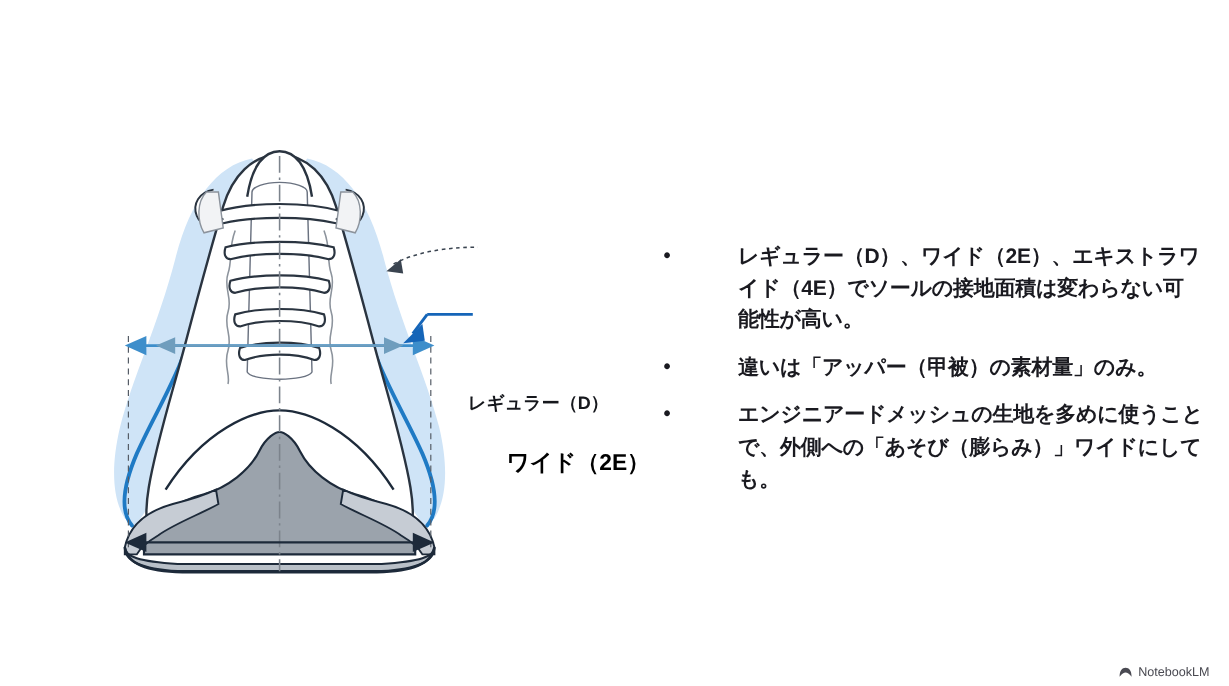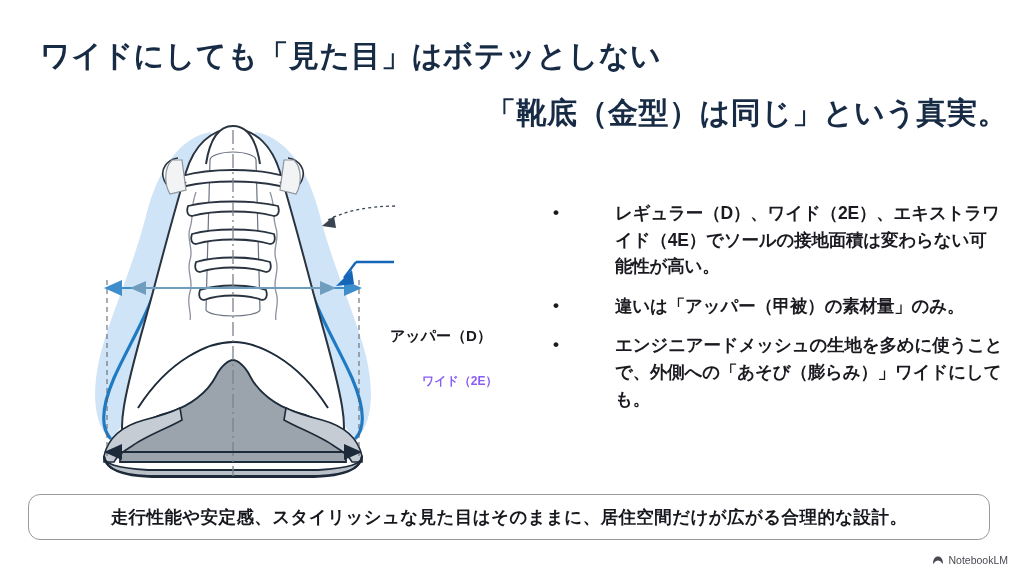--- a/index.html
+++ b/index.html
@@ -57,22 +57,22 @@
     white-space: nowrap;
   }
   .dlabel-regular {
     left: 330px;
     top: 207px;
     color: #16181d;
   }
   .dlabel-wide {
     left: 362px;
     top: 253px;
-    color: #8b5cf6;
-    font-size: 12px;
+    color: #000000;
+    font-size: 19px;
   }
 
   
   .bullets {
     position: absolute;
     left: 553px;
     top: 200px;
     width: 450px;
   }
   .bullet {
@@ -133,24 +133,20 @@
     color: #4a4a52;
     font-size: 10.5px;
   }
   .watermark svg { display: block; }
 </style>
 </head>
 <body>
 
 <div class="slide">
 
-  <div class="title-block">
-    <div class="title-line title-line-1">ワイドにしても「見た目」はボテッとしない</div>
-    <div class="title-line title-line-2">「靴底（金型）は同じ」という真実。</div>
-  </div>
 
   <div class="diagram">
     <svg width="470" height="360" viewBox="0 0 470 360">
 
       <path d="M150,12 C120,18 98,48 86,96 C72,150 50,196 40,236
                C32,270 34,296 44,312 L52,316
                C58,296 64,272 72,250 C84,216 96,186 104,158
                C116,112 132,60 160,26 Z" fill="#cfe4f7" stroke="none"></path>
       <path d="M196,12 C226,18 248,48 260,96 C274,150 296,196 306,236
                C314,270 312,296 302,312 L294,316
@@ -253,43 +249,40 @@
         <polygon points="262,106 274,96 276,108" fill="#3a4450"></polygon>
       </g>
 
       <g>
         <line x1="334" y1="142" x2="296" y2="142" stroke="#1565b8" stroke-width="2.4"></line>
         <line x1="296" y1="142" x2="284" y2="158" stroke="#1565b8" stroke-width="2.4"></line>
         <polygon points="276,166 292,150 294,164" fill="#1565b8"></polygon>
       </g>
     </svg>
 
-    <div class="dlabel dlabel-regular">アッパー（D）</div>
+    <div class="dlabel dlabel-regular">レギュラー（D）</div>
     <div class="dlabel dlabel-wide">ワイド（2E）</div>
 
   </div>
 
   <div class="bullets">
     <div class="bullet">
       <span class="bullet-dot">•</span>
       <span class="bullet-text">レギュラー（D）、ワイド（2E）、エキストラワイド（4E）でソールの接地面積は変わらない可能性が高い。</span>
     </div>
     <div class="bullet">
       <span class="bullet-dot">•</span>
       <span class="bullet-text">違いは「アッパー（甲被）の素材量」のみ。</span>
     </div>
     <div class="bullet">
       <span class="bullet-dot">•</span>
       <span class="bullet-text">エンジニアードメッシュの生地を多めに使うことで、外側への「あそび（膨らみ）」ワイドにしても。</span>
     </div>
   </div>
 
-  <div class="banner">
-    <div class="banner-text">走行性能や安定感、スタイリッシュな見た目はそのままに、居住空間だけが広がる合理的な設計。</div>
-  </div>
 
   <div class="watermark">
     <span>
       <svg width="12" height="11" viewBox="0 0 12 11">
         <path d="M1,9 C1,4 3,1.5 6,1.5 C9,1.5 11,4 11,9 C9,6.5 7.5,5.5 6,5.5 C4.5,5.5 3,6.5 1,9 Z" fill="#4a4a52"></path>
       </svg>
     </span>
     <span>NotebookLM</span>
   </div>
 

